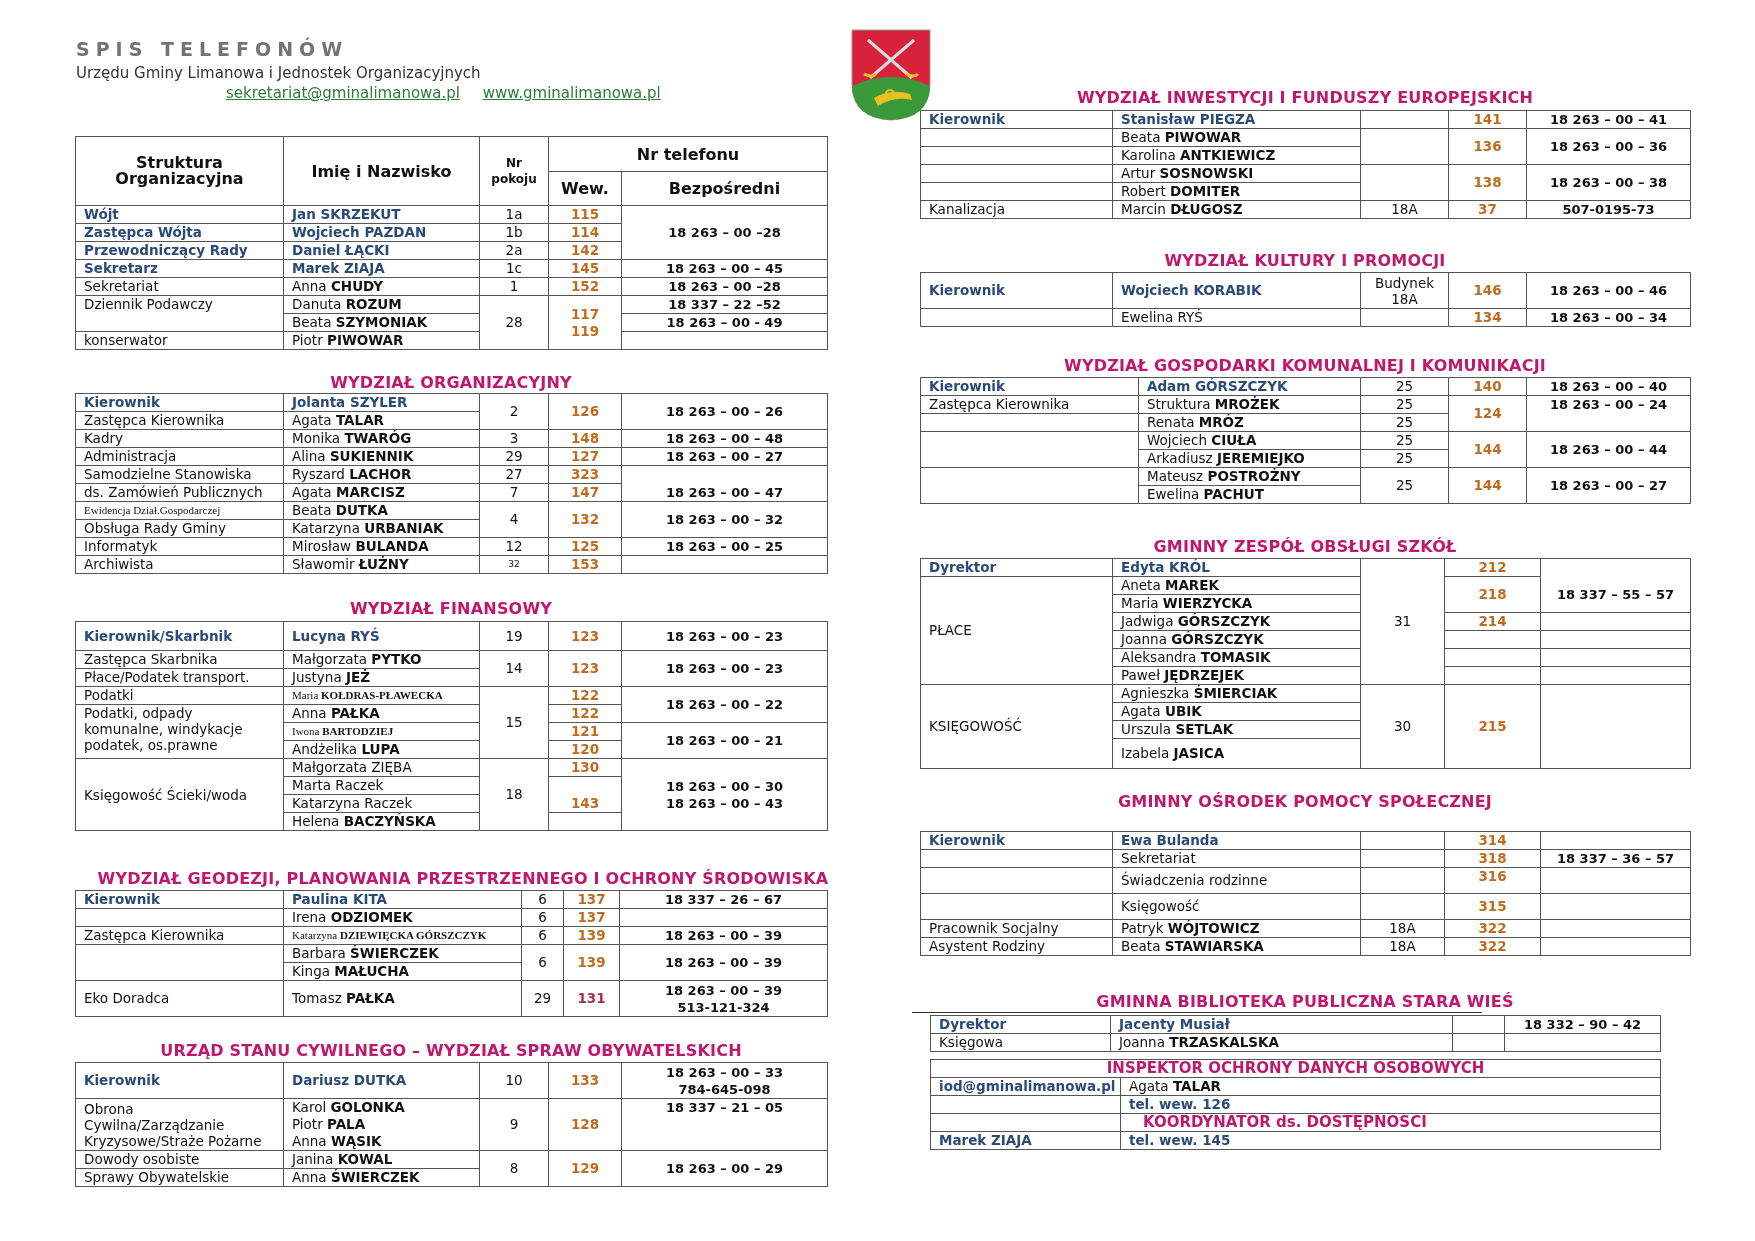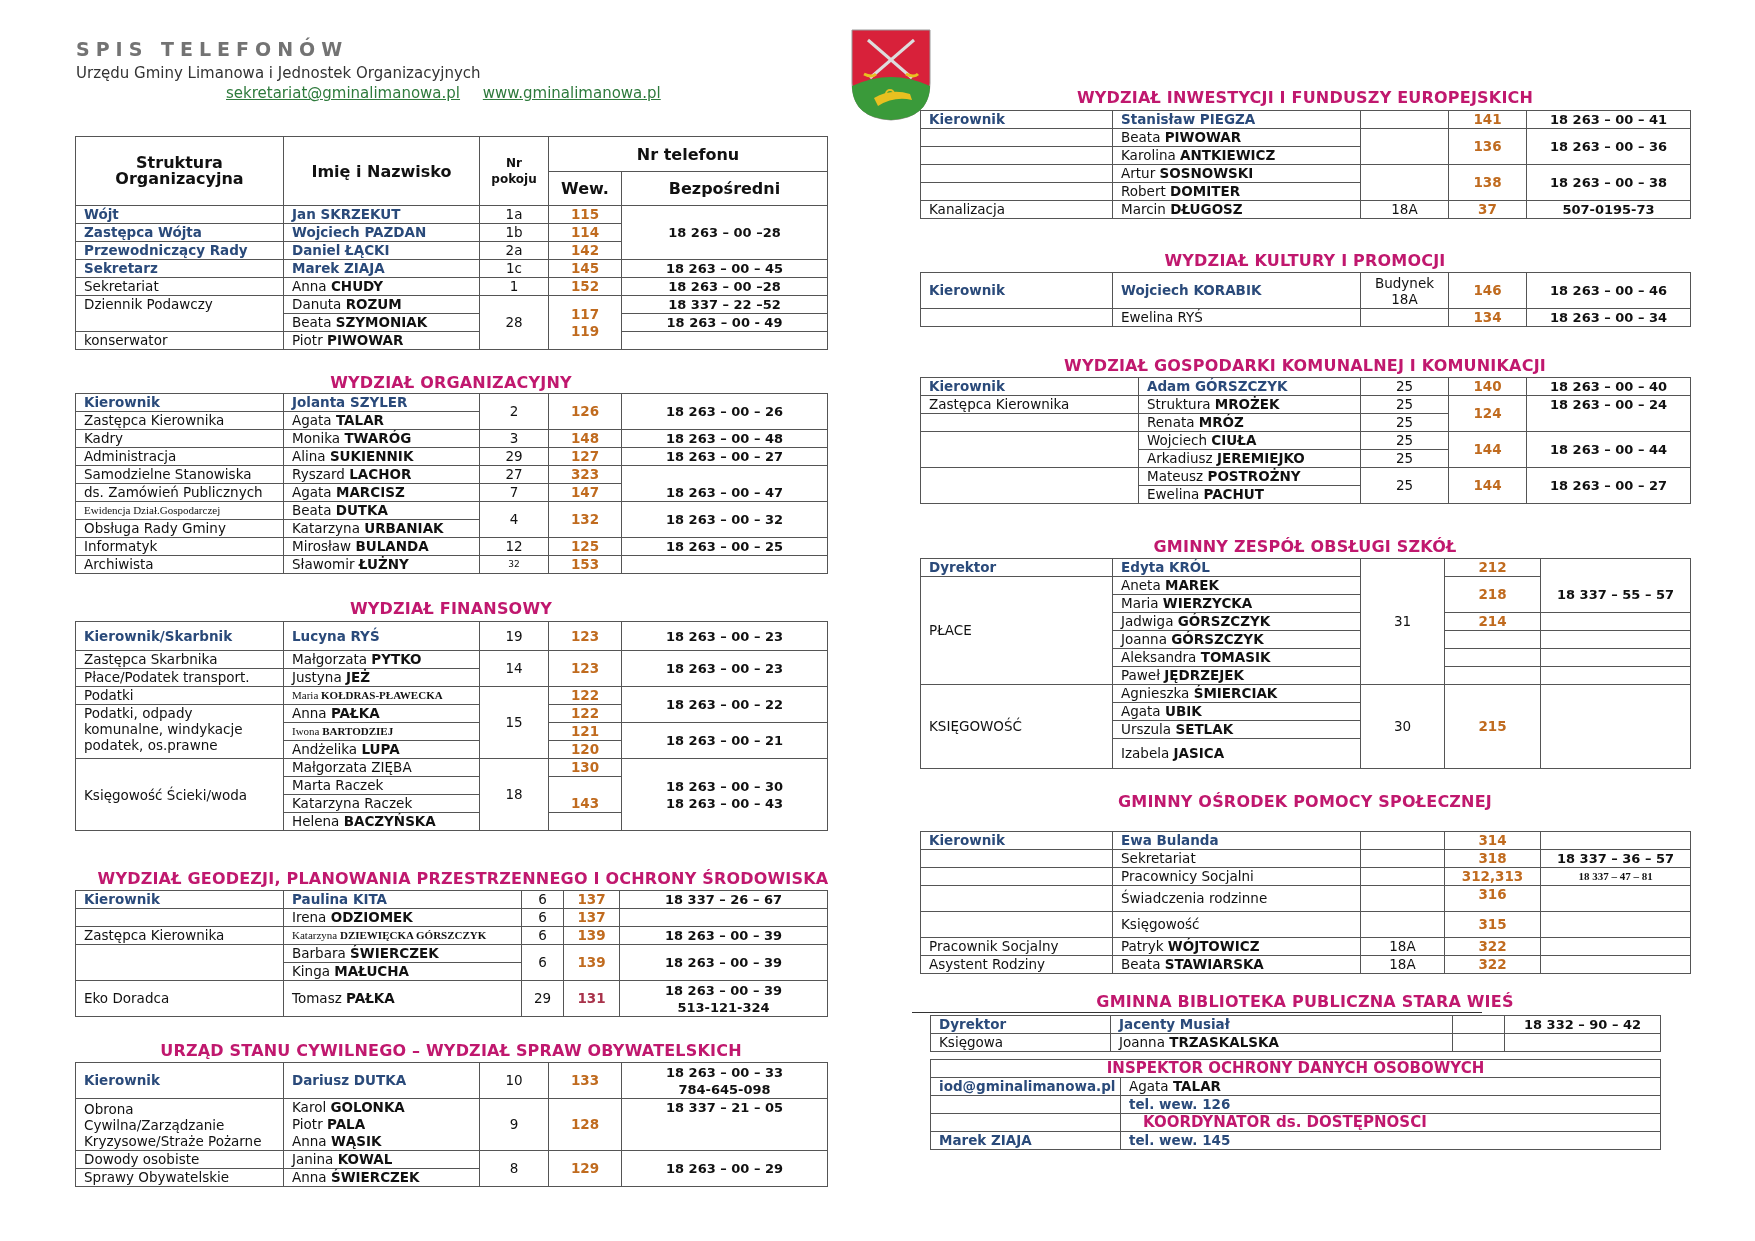--- a/index.html
+++ b/index.html
@@ -578,27 +578,20 @@
         <td class="ext">314</td>
         <td></td>
       </tr>
   <tr>
         <td></td>
         <td>Sekretariat</td>
         <td></td>
         <td class="ext">318</td>
         <td class="dir">18 337 – 36 – 57</td>
       </tr>
-  <tr>
-        <td></td>
-        <td>Pracownicy Socjalni</td>
-        <td></td>
-        <td class="ext">312,313</td>
-        <td class="dir sm">18 337 – 47 – 81</td>
-      </tr>
   <tr style="height:26px">
         <td></td>
         <td>Świadczenia rodzinne</td>
         <td></td>
         <td class="ext" style="vertical-align:top">316</td>
         <td></td>
       </tr>
   <tr style="height:26px">
         <td></td>
         <td>Księgowość</td>

